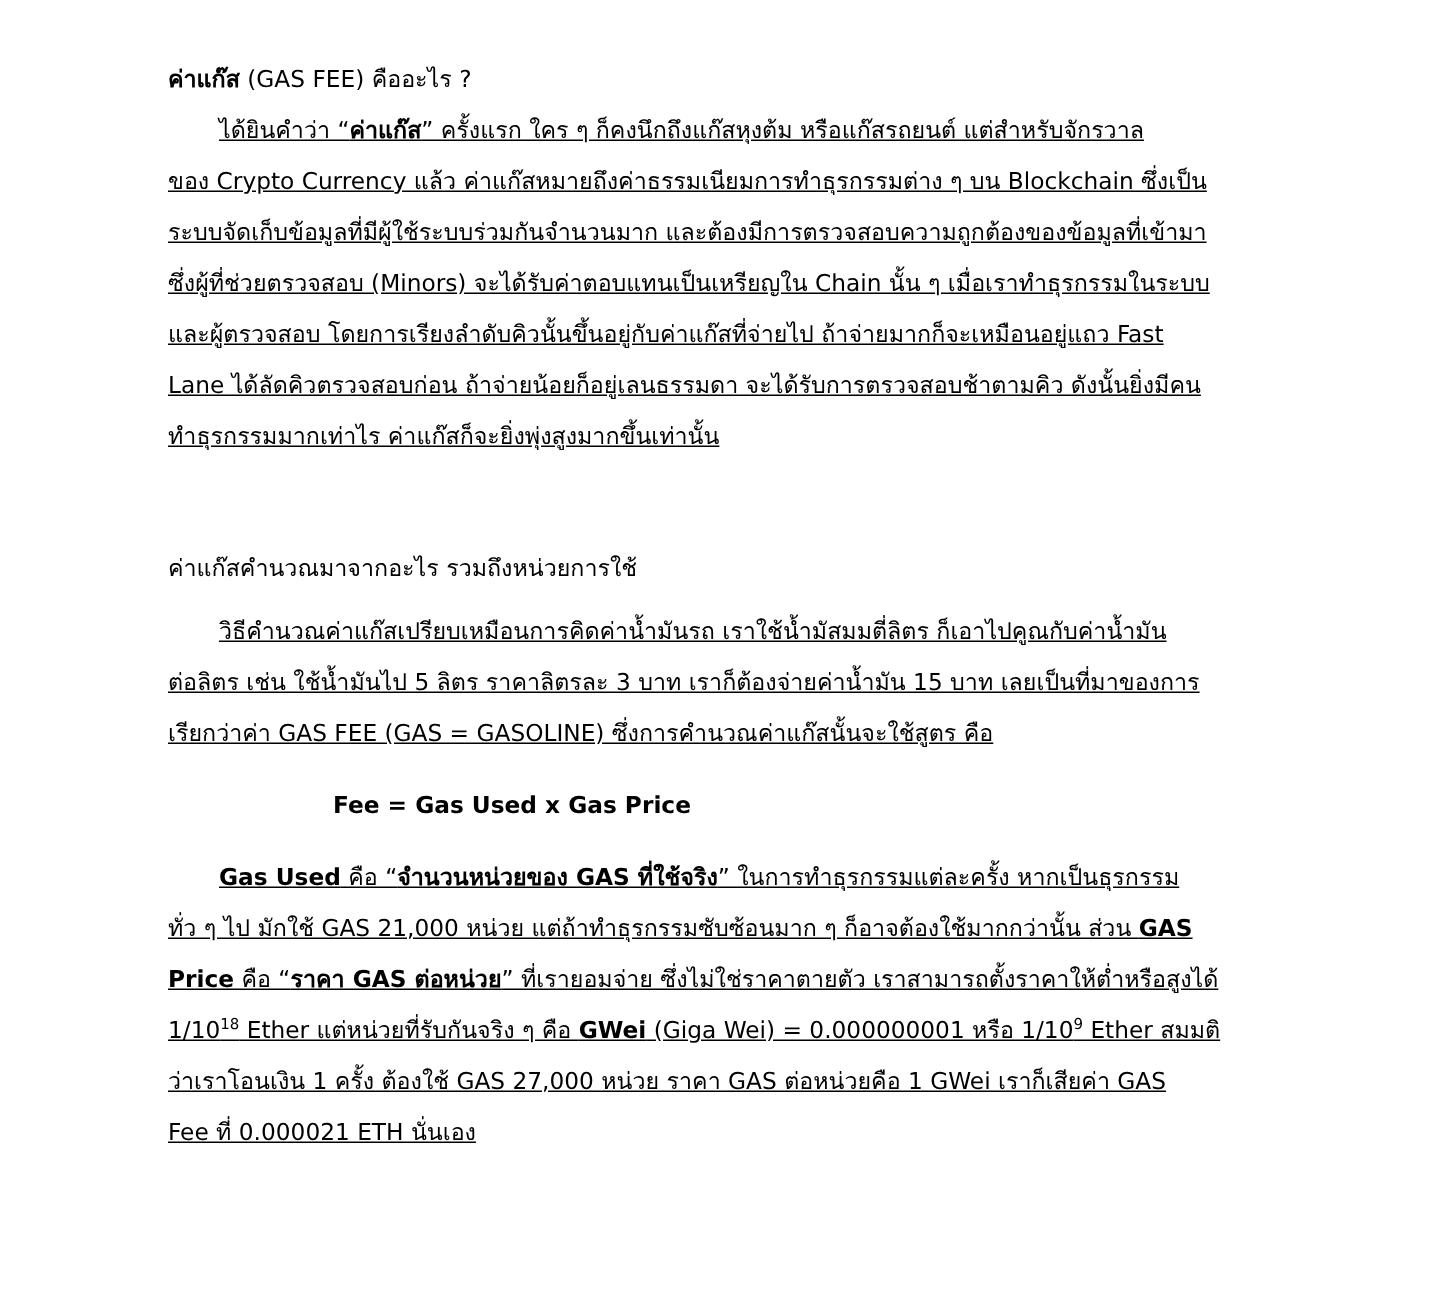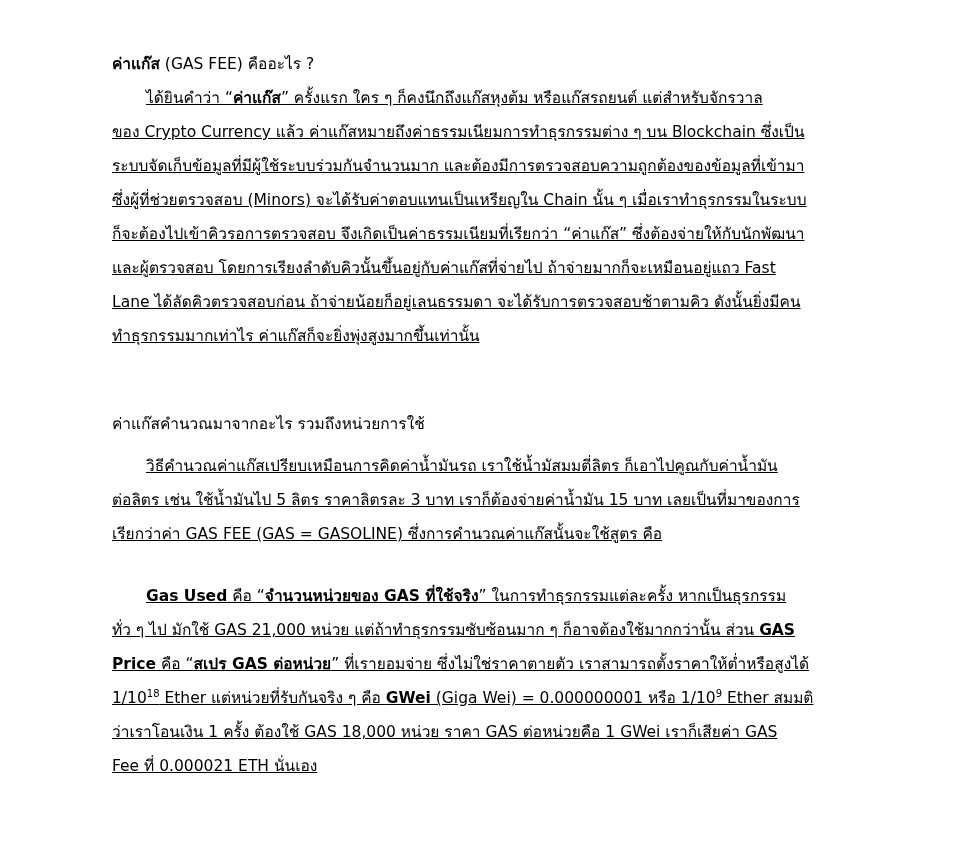--- a/index.html
+++ b/index.html
@@ -13,21 +13,20 @@
     font-family: "DejaVu Sans", sans-serif;
     color: #000000;
     overflow: hidden;
   }
   .page {
     position: relative;
     width: 960px;
     height: 732px;
     box-sizing: border-box;
     padding: 36px 110px 12px 112px;
-    margin-top: 11px;
   }
   .doc-heading {
     font-size: 15.5px;
     line-height: 34px;
     margin: 0 0 0 0;
   }
   .doc-heading .b {
     font-weight: bold;
   }
   p.para {
@@ -77,45 +76,45 @@
 
   <div class="doc-heading">
     <span class="b">ค่าแก๊ส</span><span> (GAS FEE) คืออะไร ?</span>
   </div>
 
   <div class="para-block">
     <p class="para indent"><span>ได้ยินคำว่า “</span><span class="b">ค่าแก๊ส</span><span>” ครั้งแรก ใคร ๆ ก็คงนึกถึงแก๊สหุงต้ม หรือแก๊สรถยนต์ แต่สำหรับจักรวาล</span></p>
     <p class="para">ของ Crypto Currency แล้ว ค่าแก๊สหมายถึงค่าธรรมเนียมการทำธุรกรรมต่าง ๆ บน Blockchain ซึ่งเป็น</p>
     <p class="para">ระบบจัดเก็บข้อมูลที่มีผู้ใช้ระบบร่วมกันจำนวนมาก และต้องมีการตรวจสอบความถูกต้องของข้อมูลที่เข้ามา</p>
     <p class="para">ซึ่งผู้ที่ช่วยตรวจสอบ (Minors) จะได้รับค่าตอบแทนเป็นเหรียญใน Chain นั้น ๆ เมื่อเราทำธุรกรรมในระบบ</p>
-    <p class="para">ก็จะต้องไปเข้าคิวรอการตรวจสอบ จึงเกิดเป็นค่าธรรมเนียมที่เรียกว่า “ค่าแก๊ส” ซึ่งต้องจ่ายให้กับนักพัฒนา</p>
     <p class="para">และผู้ตรวจสอบ โดยการเรียงลำดับคิวนั้นขึ้นอยู่กับค่าแก๊สที่จ่ายไป ถ้าจ่ายมากก็จะเหมือนอยู่แถว Fast</p>
     <p class="para">Lane ได้ลัดคิวตรวจสอบก่อน ถ้าจ่ายน้อยก็อยู่เลนธรรมดา จะได้รับการตรวจสอบช้าตามคิว ดังนั้นยิ่งมีคน</p>
     <p class="para">ทำธุรกรรมมากเท่าไร ค่าแก๊สก็จะยิ่งพุ่งสูงมากขึ้นเท่านั้น</p>
   </div>
 
   <div class="section-gap"></div>
 
   <p class="sub-heading">ค่าแก๊สคำนวณมาจากอะไร รวมถึงหน่วยการใช้</p>
 
   <div class="small-gap"></div>
 
   <div class="para-block">
     <p class="para indent">วิธีคำนวณค่าแก๊สเปรียบเหมือนการคิดค่าน้ำมันรถ เราใช้น้ำมัสมมตี่ลิตร ก็เอาไปคูณกับค่าน้ำมัน</p>
     <p class="para">ต่อลิตร เช่น ใช้น้ำมันไป 5 ลิตร ราคาลิตรละ 3 บาท เราก็ต้องจ่ายค่าน้ำมัน 15 บาท เลยเป็นที่มาของการ</p>
     <p class="para">เรียกว่าค่า GAS FEE (GAS = GASOLINE) ซึ่งการคำนวณค่าแก๊สนั้นจะใช้สูตร คือ</p>
   </div>
 
   <div class="formula-gap"></div>
 
+  <p class="formula">Fee = Gas Used x Gas Price</p>
 
   <div class="formula-gap"></div>
 
   <div class="para-block">
     <p class="para indent"><span class="b">Gas Used</span><span> คือ “</span><span class="b">จำนวนหน่วยของ GAS ที่ใช้จริง</span><span>” ในการทำธุรกรรมแต่ละครั้ง หากเป็นธุรกรรม</span></p>
     <p class="para"><span>ทั่ว ๆ ไป มักใช้ GAS 21,000 หน่วย แต่ถ้าทำธุรกรรมซับซ้อนมาก ๆ ก็อาจต้องใช้มากกว่านั้น ส่วน </span><span class="b">GAS</span></p>
-    <p class="para"><span class="b">Price</span><span> คือ “</span><span class="b">สเปร GAS ต่อหน่วย</span><span>” ที่เรายอมจ่าย ซึ่งไม่ใช่ราคาตายตัว เราสามารถตั้งราคาให้ต่ำหรือสูงได้</span></p>
+    <p class="para"><span class="b">Price</span><span> คือ “</span><span class="b">ราคา GAS ต่อหน่วย</span><span>” ที่เรายอมจ่าย ซึ่งไม่ใช่ราคาตายตัว เราสามารถตั้งราคาให้ต่ำหรือสูงได้</span></p>
     <p class="para"><span>1/10</span><sup>18</sup><span> Ether แต่หน่วยที่รับกันจริง ๆ คือ </span><span class="b">GWei</span><span> (Giga Wei) = 0.000000001 หรือ 1/10</span><sup>9</sup><span> Ether สมมติ</span></p>
-    <p class="para">ว่าเราโอนเงิน 1 ครั้ง ต้องใช้ GAS 18,000 หน่วย ราคา GAS ต่อหน่วยคือ 1 GWei เราก็เสียค่า GAS</p>
+    <p class="para">ว่าเราโอนเงิน 1 ครั้ง ต้องใช้ GAS 27,000 หน่วย ราคา GAS ต่อหน่วยคือ 1 GWei เราก็เสียค่า GAS</p>
     <p class="para">Fee ที่ 0.000021 ETH นั่นเอง</p>
   </div>
 
 </div>
 
 </body></html>

